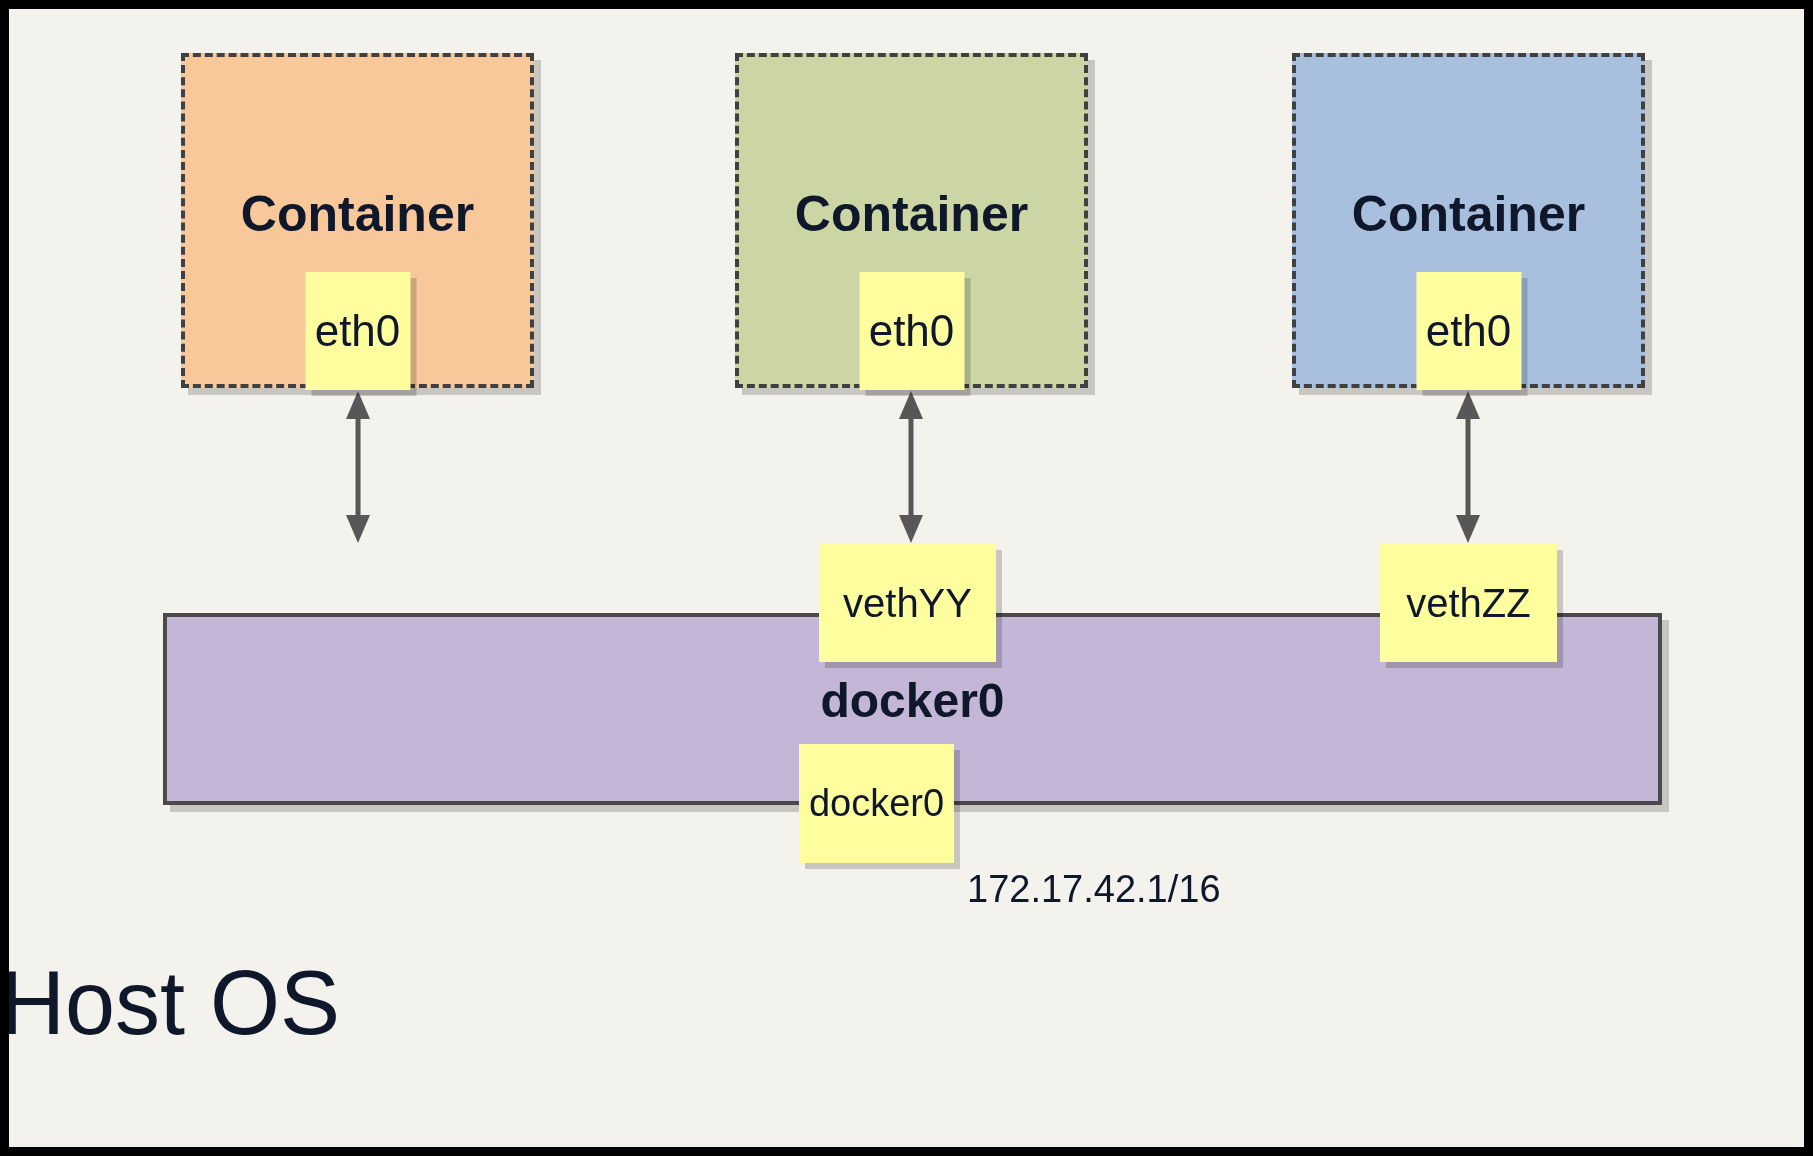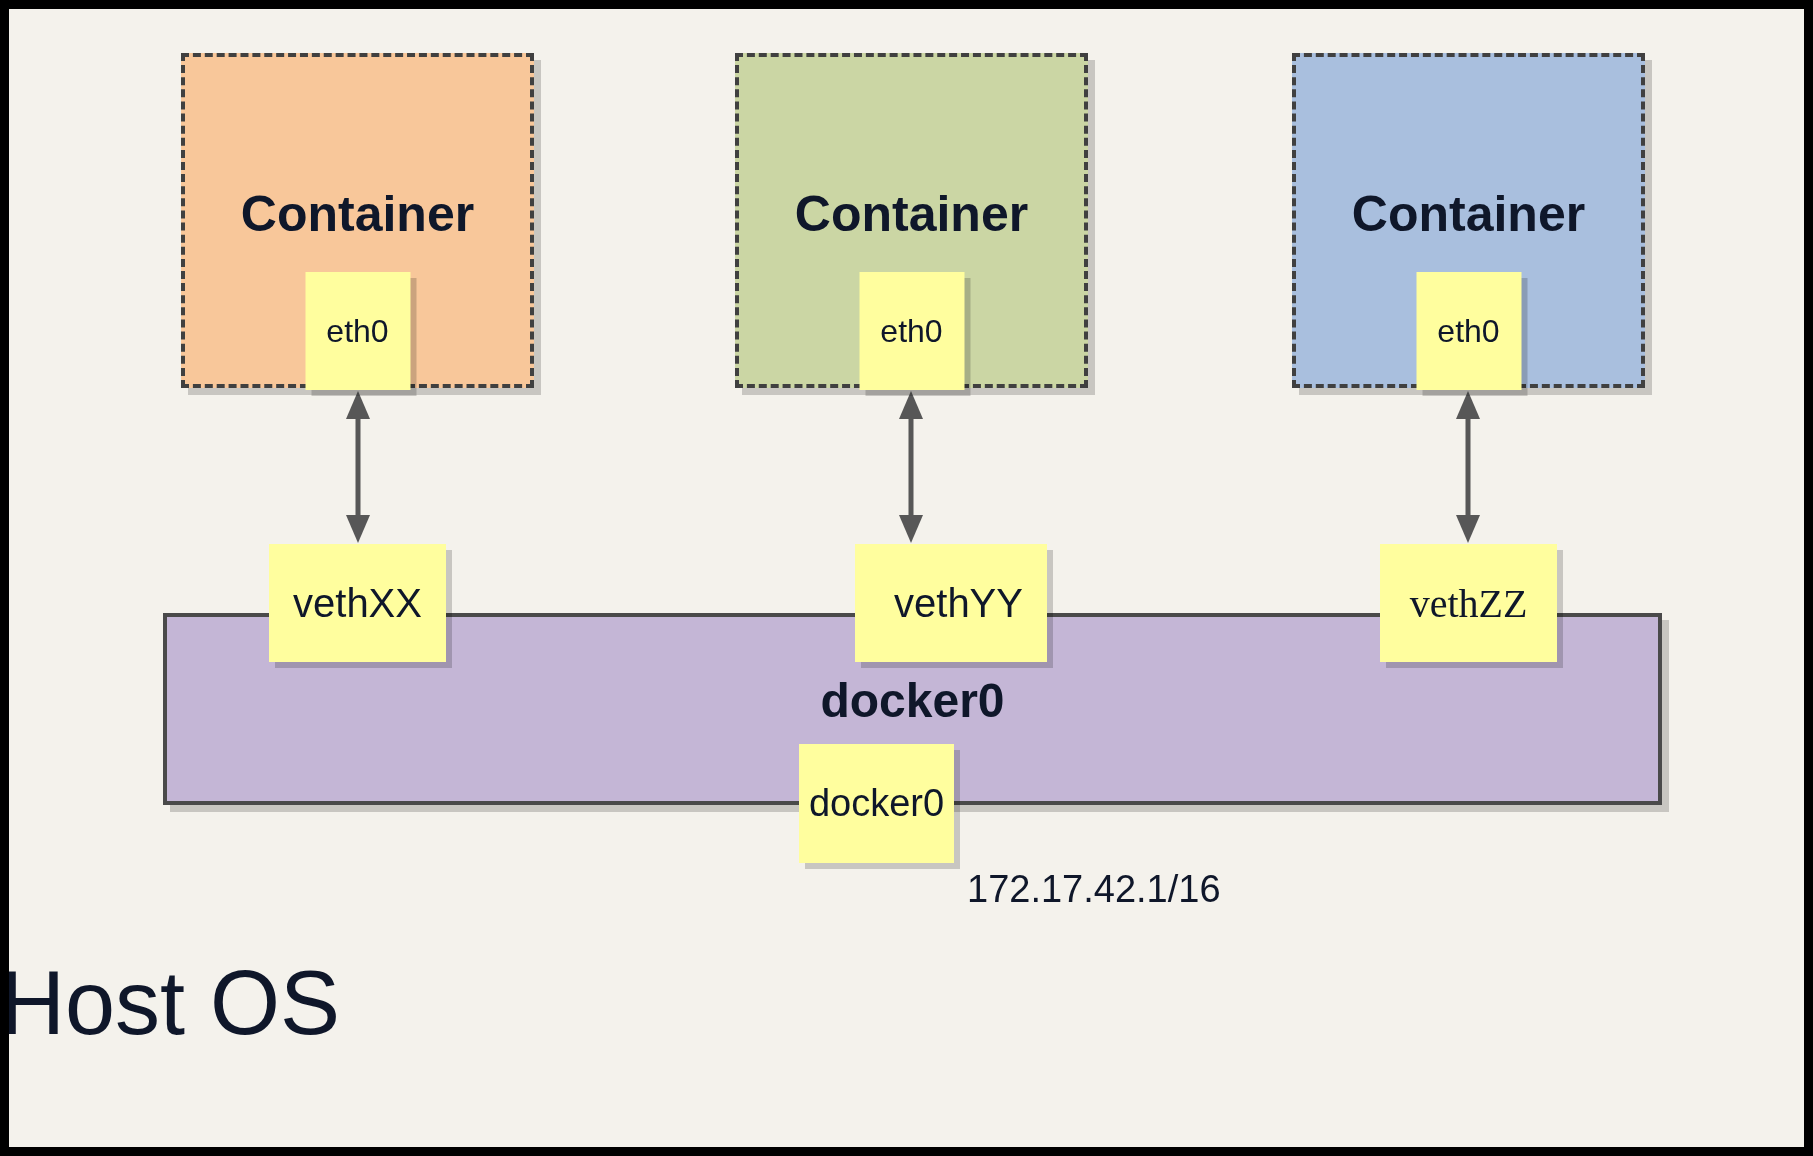--- a/index.html
+++ b/index.html
@@ -32,21 +32,21 @@
     text-align:center;
     font-size:50px;font-weight:bold;
     letter-spacing:0px;
   }
   .eth-box{
     position:absolute;
     left:50%;bottom:-6px;
     transform:translateX(-50%);
     width:105px;height:118px;
     display:flex;align-items:center;justify-content:center;
-    font-size:32px;
+    font-size:44px;
     box-shadow:6px 6px 0 rgba(0,0,0,0.18);
     z-index:3;
   }
   .arrow{
     position:absolute;
     top:390px;
     width:30px;height:154px;
     z-index:2;
   }
   .a1{left:343px;}
@@ -55,22 +55,22 @@
   .veth-box{
     position:absolute;
     top:544px;
     width:177px;height:118px;
     display:flex;align-items:center;justify-content:center;
     font-size:40px;
     box-shadow:6px 6px 0 rgba(0,0,0,0.18);
     z-index:4;
   }
   .v1{left:269px;}
-  .v2{left:855px;padding-left:15px;}
-  .v3{left:1380px;font-family:Liberation Serif, serif;}
+  .v2{left:819px;}
+  .v3{left:1380px;}
   .bridge-bar{
     position:absolute;
     left:163px;top:613px;
     width:1499px;height:192px;
     border:4px solid #4A4A4A;
     box-sizing:border-box;
     box-shadow:7px 7px 0 rgba(0,0,0,0.18);
     z-index:1;
   }
   .bridge-label{
@@ -137,23 +137,20 @@
     <line x1="15" y1="24" x2="15" y2="130" stroke-width="5" stroke="#575757"></line>
     <polygon points="15,1 3,29 27,29" fill="#575757"></polygon>
     <polygon points="15,153 3,125 27,125" fill="#575757"></polygon>
   </svg>
   <svg class="arrow a3" viewBox="0 0 30 154" xmlns="http://www.w3.org/2000/svg">
     <line x1="15" y1="24" x2="15" y2="130" stroke-width="5" stroke="#575757"></line>
     <polygon points="15,1 3,29 27,29" fill="#575757"></polygon>
     <polygon points="15,153 3,125 27,125" fill="#575757"></polygon>
   </svg>
 
-  <div class="veth-box v1" style="background-color: rgb(255, 254, 158);">
-    <span>vethXX</span>
-  </div>
   <div class="veth-box v2" style="background-color: rgb(255, 254, 158);">
     <span>vethYY</span>
   </div>
   <div class="veth-box v3" style="background-color: rgb(255, 254, 158);">
     <span>vethZZ</span>
   </div>
 
   <div class="bridge-bar" style="background-color: rgb(196, 182, 214);">
     <div class="bridge-label">docker0</div>
   </div>

